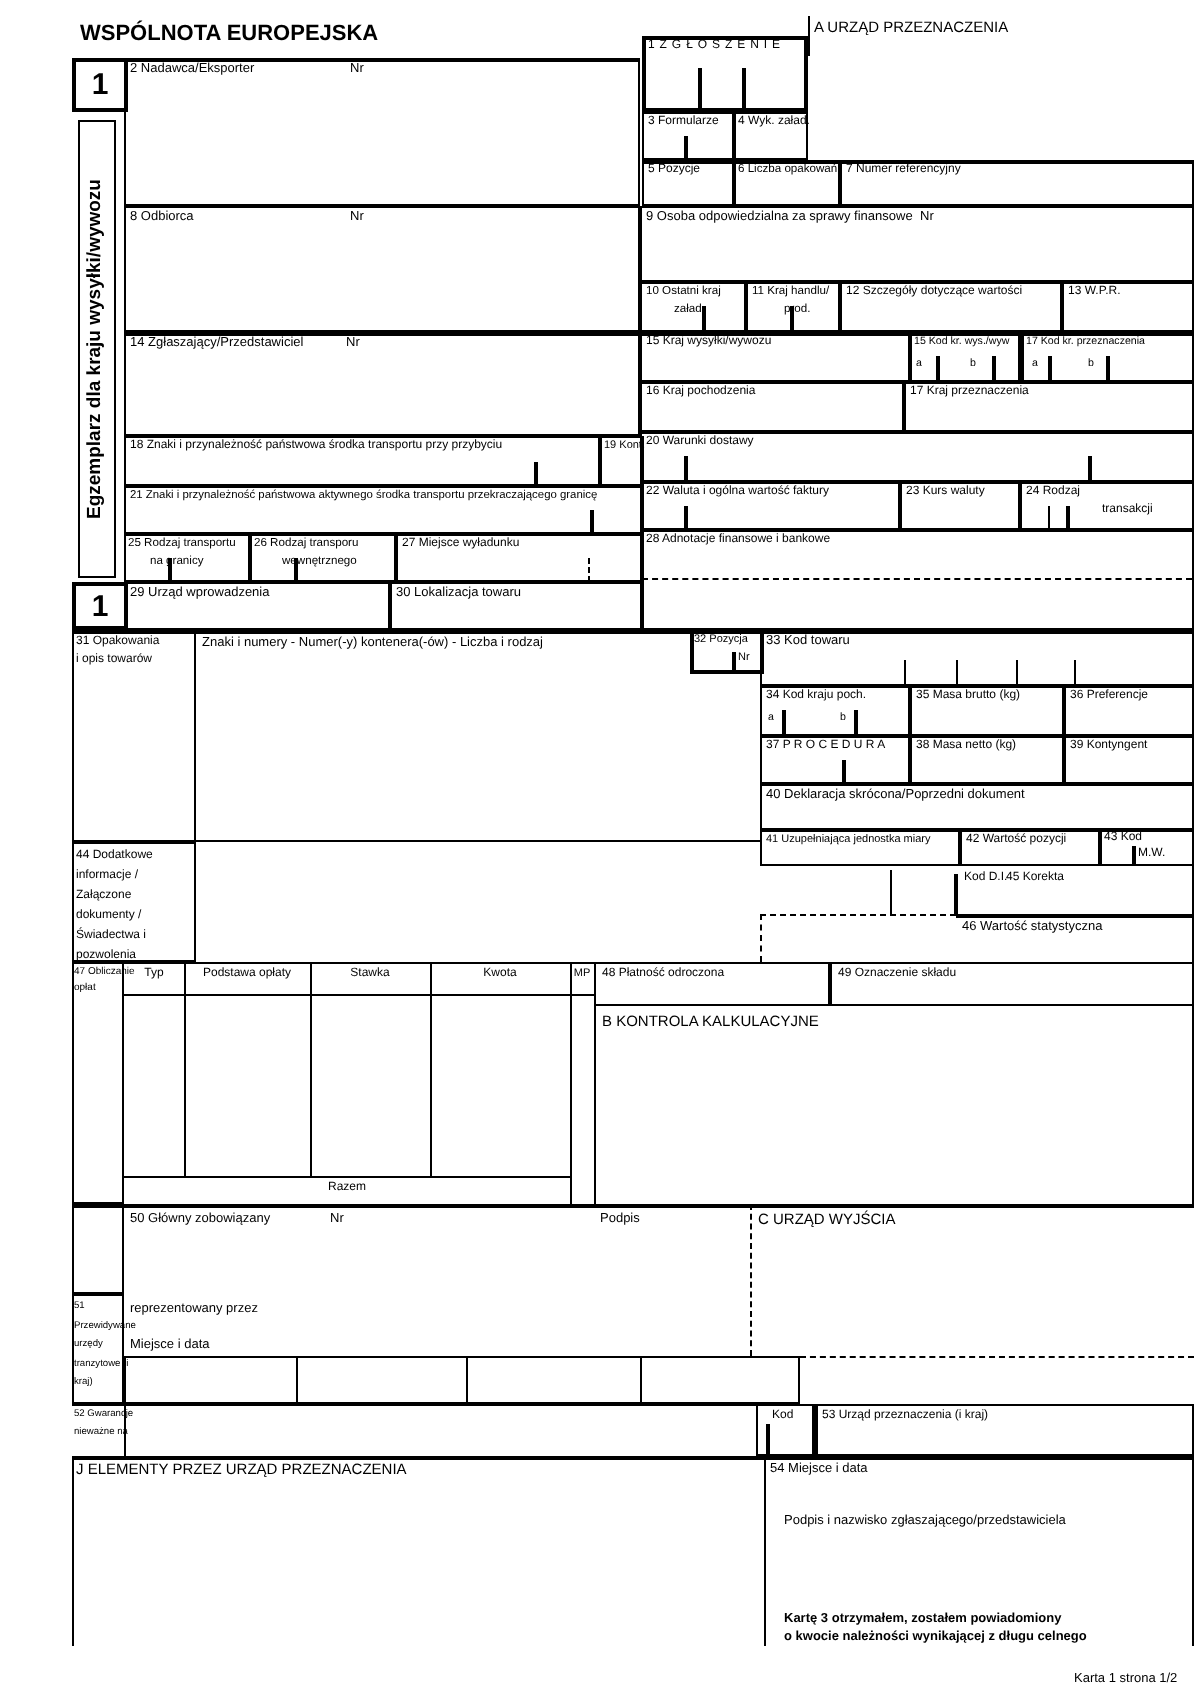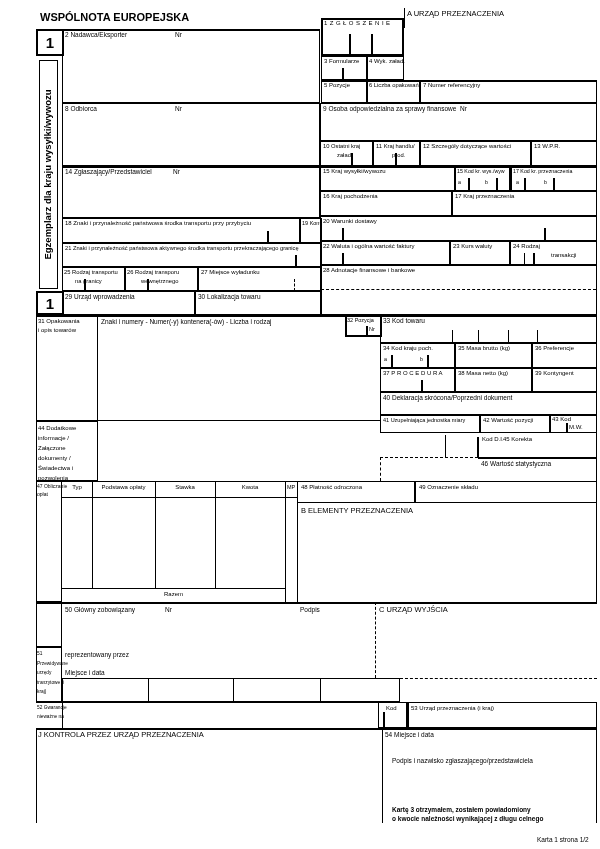--- a/index.html
+++ b/index.html
@@ -244,21 +244,21 @@
   <div class="lb s55 ctr" style="left:285px;top:484px;width:12px">MP</div>
   <div class="tk" style="left:62px;top:497px;width:235px;height:1px"></div>
   <div class="tk" style="left:62px;top:588px;width:223px;height:1px"></div>
   <div class="lb s6 ctr" style="left:62px;top:591px;width:223px">Razem</div>
 
   <div class="bx" style="left:297px;top:481px;width:118px;height:22px"></div>
   <div class="lb s6" style="left:301px;top:484px">48 Płatność odroczona</div>
   <div class="bx" style="left:415px;top:481px;width:182px;height:22px"></div>
   <div class="lb s6" style="left:419px;top:484px">49 Oznaczenie składu</div>
   <div class="tk" style="left:596px;top:503px;width:1px;height:99px"></div>
-  <div class="lb s75" style="left:301px;top:507px">B ELEMENTY PRZEZNACZENIA</div>
+  <div class="lb s75" style="left:301px;top:507px">B KONTROLA KALKULACYJNE</div>
 
   <div class="tk" style="left:36px;top:602px;width:561px;height:2px"></div>
   <div class="bx" style="left:36px;top:602px;width:26px;height:45px"></div>
   <div class="lb" style="left:65px;top:606px">50 Główny zobowiązany</div>
   <div class="lb" style="left:165px;top:606px">Nr</div>
   <div class="lb" style="left:300px;top:606px">Podpis</div>
   <div class="lb" style="left:65px;top:651px">reprezentowany przez</div>
   <div class="lb" style="left:65px;top:669px">Miejsce i data</div>
   <div class="dv" style="left:375px;top:602px;height:76px"></div>
   <div class="dh" style="left:400px;top:678px;width:197px"></div>
@@ -284,20 +284,20 @@
   <div class="bx br2" style="left:378px;top:702px;width:30px;height:26px"></div>
   <div class="lb s6" style="left:386px;top:705px">Kod</div>
   <div class="tk" style="left:383px;top:712px;width:2px;height:16px"></div>
   <div class="bx" style="left:408px;top:702px;width:189px;height:26px"></div>
   <div class="lb s6" style="left:411px;top:705px">53 Urząd przeznaczenia (i kraj)</div>
 
   <div class="tk" style="left:36px;top:728px;width:561px;height:2px"></div>
   <div class="tk" style="left:36px;top:730px;width:1px;height:93px"></div>
   <div class="tk" style="left:382px;top:730px;width:1px;height:93px"></div>
   <div class="tk" style="left:596px;top:730px;width:1px;height:93px"></div>
-  <div class="lb s75" style="left:38px;top:731px">J KONTROLA PRZEZ URZĄD PRZEZNACZENIA</div>
+  <div class="lb s75" style="left:38px;top:731px">J ELEMENTY PRZEZ URZĄD PRZEZNACZENIA</div>
   <div class="lb" style="left:385px;top:731px">54 Miejsce i data</div>
   <div class="lb" style="left:392px;top:757px">Podpis i nazwisko zgłaszającego/przedstawiciela</div>
   <div class="lb bold" style="left:392px;top:806px">Kartę 3 otrzymałem, zostałem powiadomiony</div>
   <div class="lb bold" style="left:392px;top:815px">o kwocie należności wynikającej z długu celnego</div>
 
   <div class="lb" style="left:537px;top:836px">Karta 1 strona 1/2</div>
 </div>
 
 </body></html>

